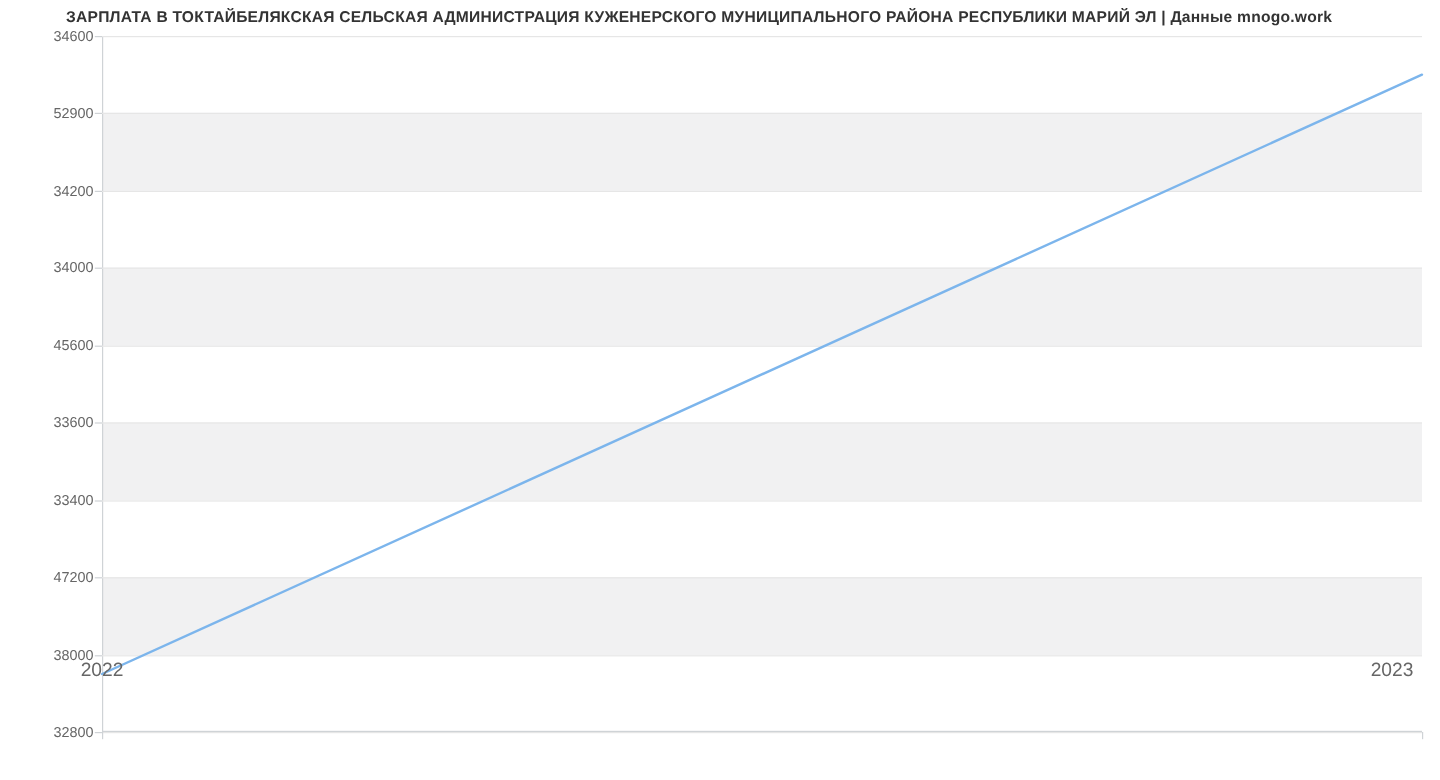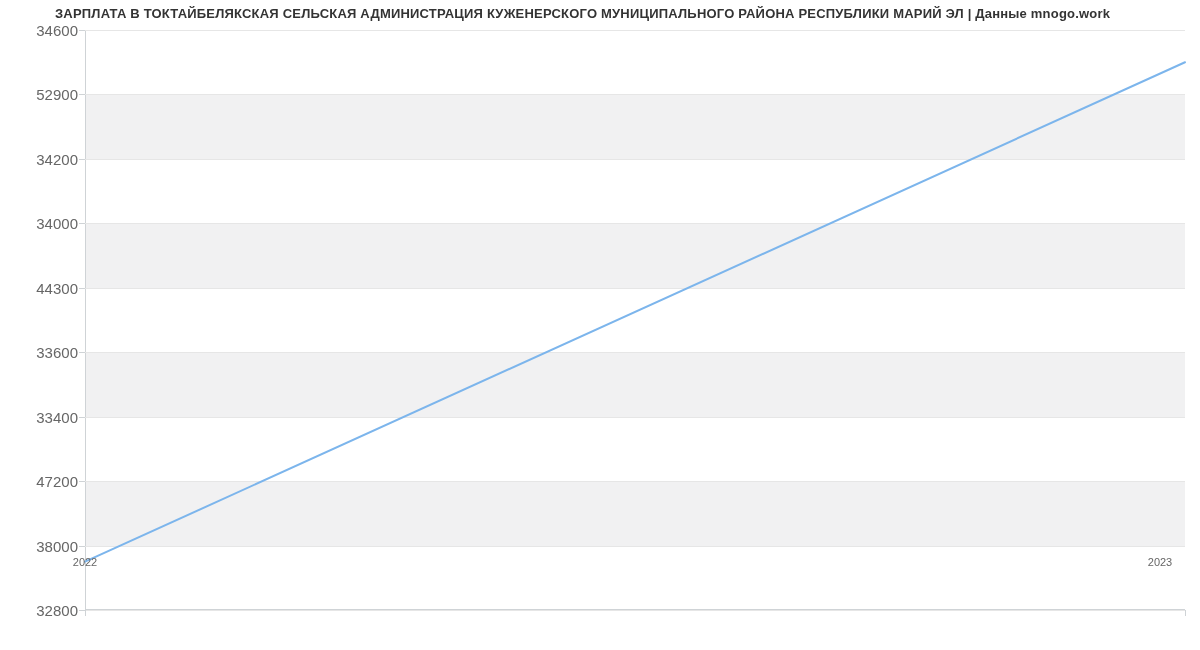--- a/index.html
+++ b/index.html
@@ -72,30 +72,30 @@
   .x-tick {
     position: absolute;
     width: 1px;
     height: 6px;
     background: #cfd3d6;
     bottom: -6px;
   }
   .y-label {
     position: absolute;
     right: 1122px;
-    font-size: 15px;
+    font-size: 12px;
     color: #666666;
     text-align: right;
     transform: translateY(-50%);
     width: 60px;
   }
   .x-label {
     position: absolute;
     bottom: 20px;
-    font-size: 11px;
+    font-size: 16px;
     color: #666666;
     transform: translateX(-50%);
   }
   svg.line-svg {
     position: absolute;
     left: 0;
     top: 0;
     width: 100%;
     height: 100%;
     overflow: visible;
@@ -145,20 +145,20 @@
       <div class="y-tick" style="top: 64.4444px;"></div>
       <div class="y-tick" style="top: 0px;"></div>
       <div class="x-tick" style="left: 0px;"></div>
       <div class="x-tick" style="left: 1100px;"></div>
     </div>
 <div class="y-label" style="top: 610px;">32800</div>
     <div class="y-label" style="top: 545.556px;">38000</div>
     <div class="y-label" style="top: 481.111px;">47200</div>
     <div class="y-label" style="top: 416.667px;">33400</div>
     <div class="y-label" style="top: 352.222px;">33600</div>
-    <div class="y-label" style="top: 287.778px;">44300</div>
+    <div class="y-label" style="top: 287.778px;">45600</div>
     <div class="y-label" style="top: 223.333px; text-align: right;">34000</div>
     <div class="y-label" style="top: 158.889px;">34200</div>
     <div class="y-label" style="top: 94.4444px;">52900</div>
     <div class="y-label" style="top: 30px;">34600</div>
     <div class="x-label" style="left: 85px;">2022</div>
     <div class="x-label" style="left: 1160px;">2023</div>
   </div>
 
 </body></html>

